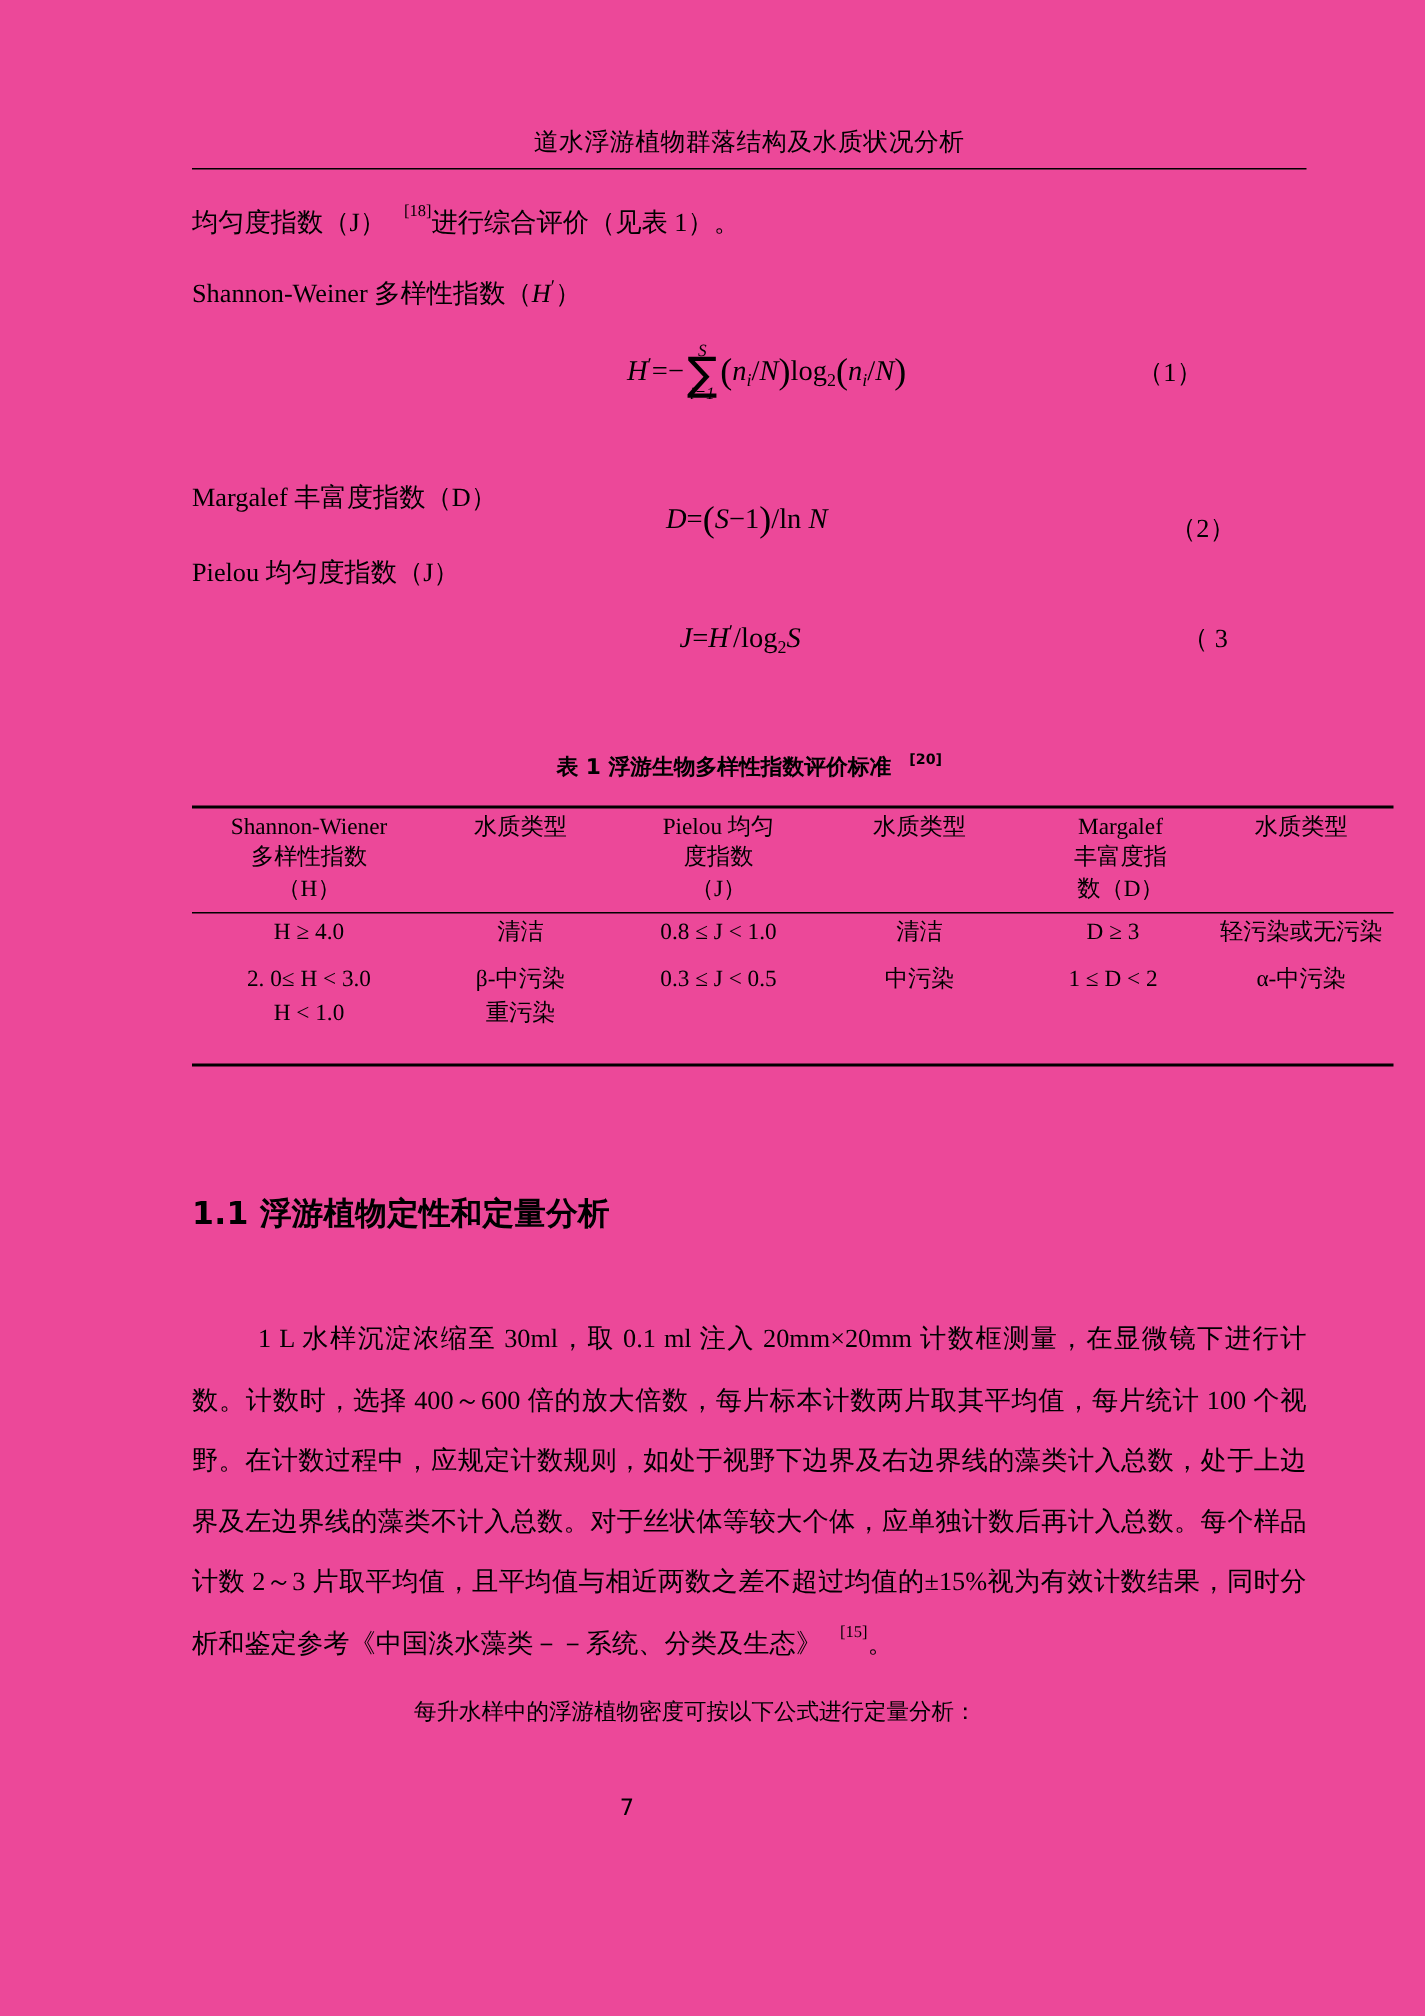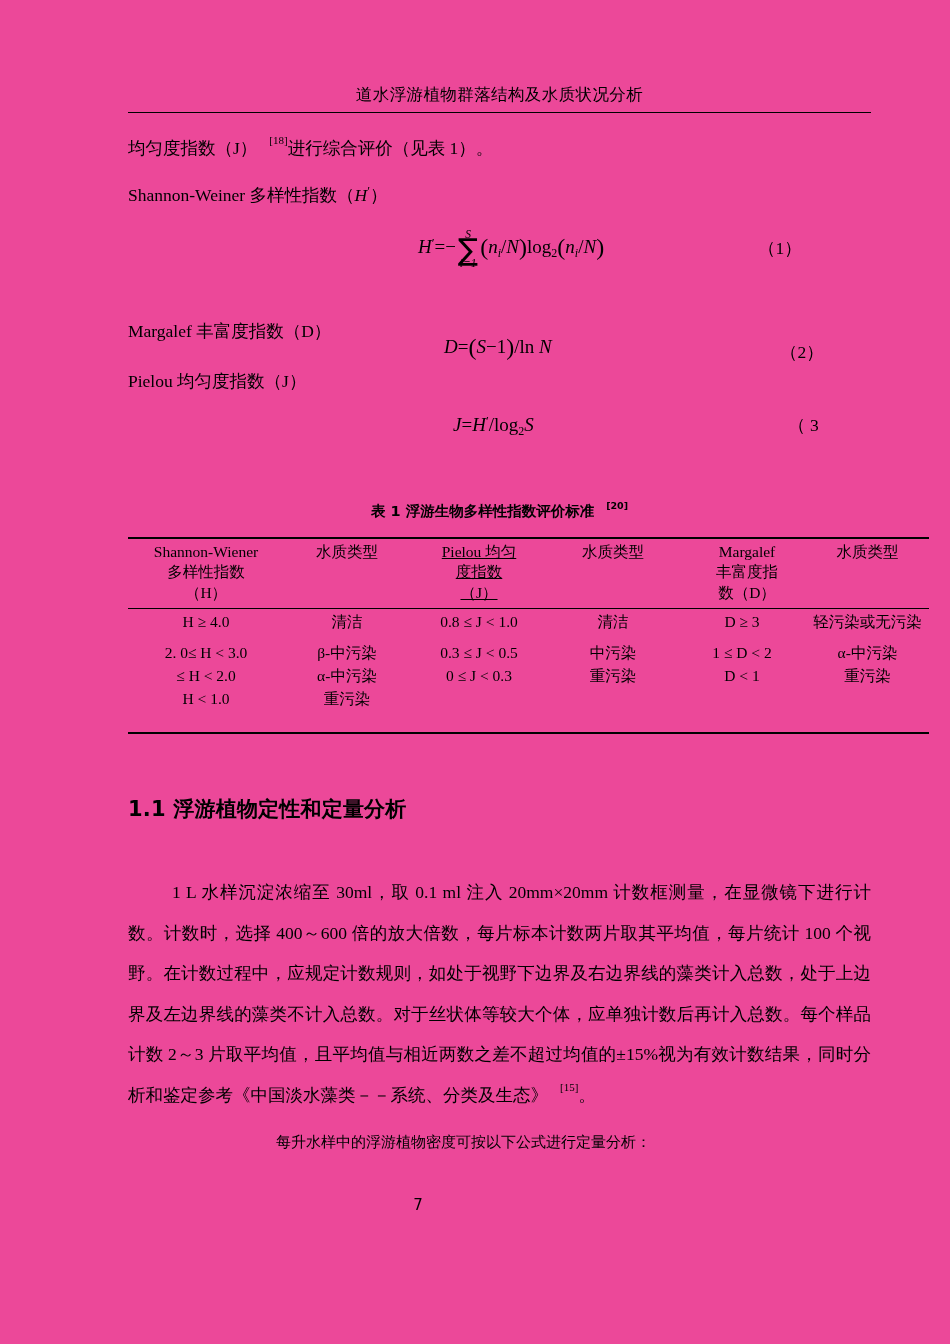--- a/index.html
+++ b/index.html
@@ -245,21 +245,21 @@
       <thead>
         <tr>
           <th class="c-center" style="width:148px;">
             <div>Shannon-Wiener</div>
             <div>多样性指数</div>
             <div>（H）</div>
           </th>
           <th class="c-center" style="width:118px;">
             <div>水质类型</div>
           </th>
-          <th class="c-center" style="width:130px;text-decoration:underline;">
+          <th class="c-center" style="width:130px;">
             <div>Pielou 均匀</div>
             <div>度指数</div>
             <div>（J）</div>
           </th>
           <th class="c-center" style="width:122px;">
             <div>水质类型</div>
           </th>
           <th class="c-left" style="width:110px;">
             <div>Margalef</div>
             <div>丰富度指</div>
@@ -281,28 +281,20 @@
         </tr>
         <tr>
           <td class="c-center nb">2. 0≤ H &lt; 3.0</td>
           <td class="c-center nb">β-中污染</td>
           <td class="c-center nb">0.3 ≤ J &lt; 0.5</td>
           <td class="c-center nb">中污染</td>
           <td class="c-center nb">1 ≤ D &lt; 2</td>
           <td class="c-center nb">α-中污染</td>
         </tr>
         <tr>
-          <td class="c-center nb">≤ H &lt; 2.0</td>
-          <td class="c-center nb">α-中污染</td>
-          <td class="c-center nb">0 ≤ J &lt; 0.3</td>
-          <td class="c-center nb">重污染</td>
-          <td class="c-center nb">D &lt; 1</td>
-          <td class="c-center nb">重污染</td>
-        </tr>
-        <tr>
           <td class="c-center nb">H &lt; 1.0</td>
           <td class="c-center nb">重污染</td>
           <td class="c-center nb"></td>
           <td class="c-center nb"></td>
           <td class="c-center nb"></td>
           <td class="c-center nb"></td>
         </tr>
       </tbody>
     </table>
 

